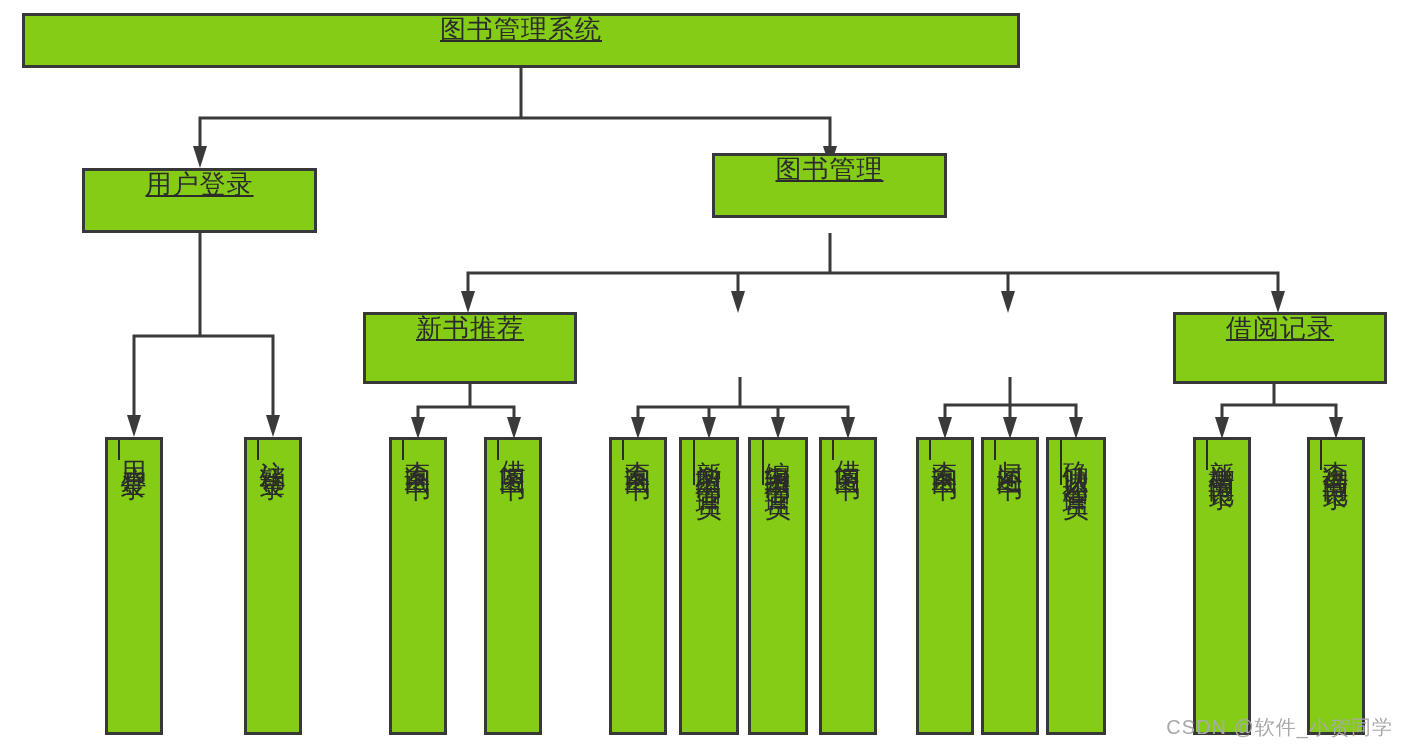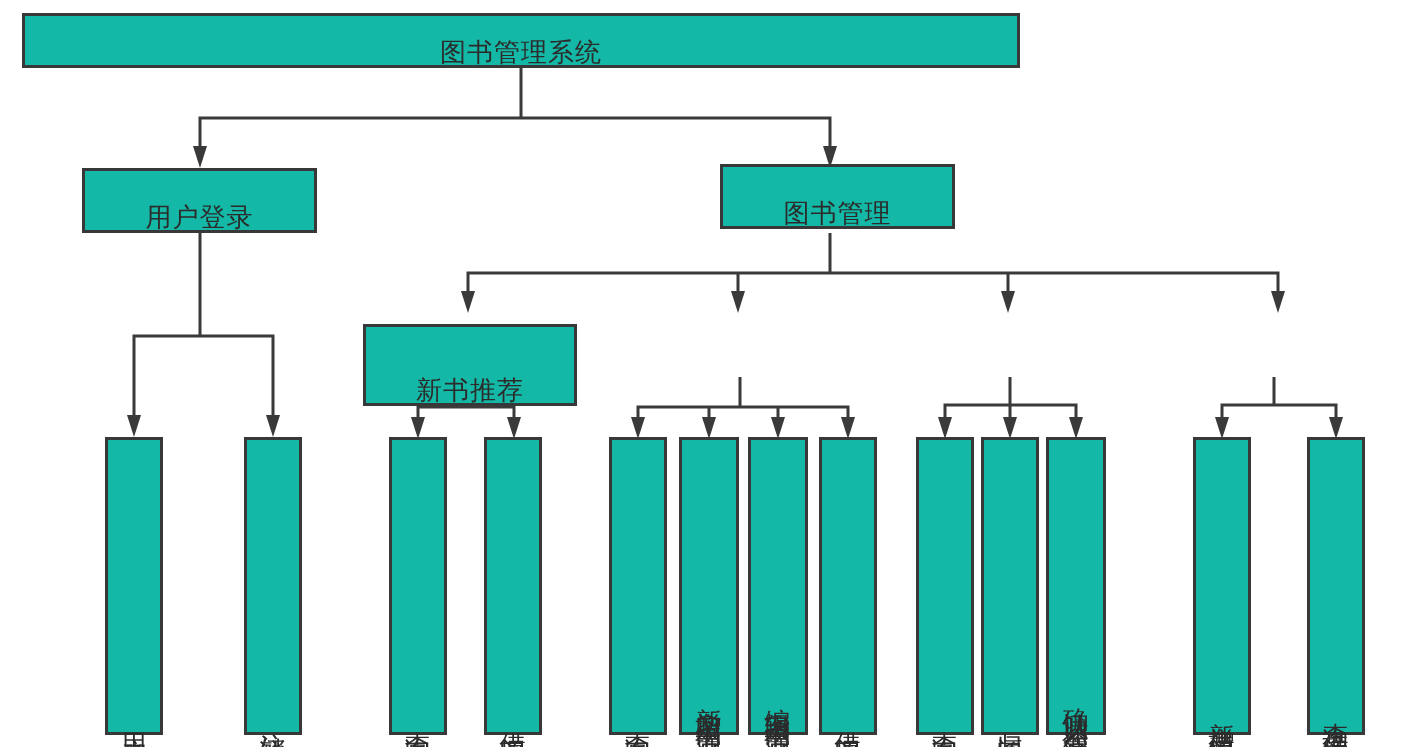--- a/index.html
+++ b/index.html
@@ -15,42 +15,43 @@
     position: absolute;
     left: 0; top: 0;
     width: 1405px; height: 747px;
   }
   .cline { stroke: #3a3a3a; stroke-width: 3; fill: none; }
   .carrow { fill: #3a3a3a; stroke: none; }
   .node {
     position: absolute;
     box-sizing: border-box;
     border: 3px solid #383838;
-    background: #14b8a6;
+    background: #84cc16;
     display: flex;
-    align-items: flex-end;
+    align-items: flex-start;
     justify-content: center;
     color: #2b2b2b;
+    text-decoration: underline;
   }
   .node-h span {
     font-size: 26px;
     letter-spacing: 1px;
     white-space: nowrap;
     line-height: 1;
   }
   .node-v span {
     writing-mode: vertical-rl;
     font-size: 26px;
     letter-spacing: 5px;
     line-height: 1;
   }
   .root  { left: 22px;  top: 13px;  width: 998px; height: 55px; }
   .l2a   { left: 82px;  top: 168px; width: 235px; height: 65px; }
-  .l2b   { left: 712px; top: 164px; width: 235px; height: 65px; margin-left: 8px; }
-  .l3    { top: 324px; width: 214px; height: 82px; }
+  .l2b   { left: 712px; top: 153px; width: 235px; height: 65px; }
+  .l3    { top: 312px; width: 214px; height: 72px; }
   .l3a { left: 363px; }  .l3b { left: 633px; }
   .l3c { left: 903px; }  .l3d { left: 1173px; }
   .leaf  { top: 437px; width: 58px; height: 298px; }
   .lf1 { left: 105px; }  .lf2 { left: 244px; }
   .lf3 { left: 389px; }  .lf4 { left: 484px; }
   .lf5 { left: 609px; }  .lf6 { left: 679px; width: 60px; }
   .lf7 { left: 748px; width: 60px; }  .lf8 { left: 819px; }
   .lf9 { left: 916px; }  .lf10 { left: 981px; }
   .lf11 { left: 1046px; width: 60px; }  .lf12 { left: 1193px; }
   .lf13 { left: 1307px; }
@@ -112,20 +113,23 @@
   <div class="node node-h l2a">
     <span>用户登录</span>
   </div>
   <div class="node node-h l2b">
     <span>图书管理</span>
   </div>
 
   <div class="node node-h l3 l3a">
     <span>新书推荐</span>
   </div>
+  <div class="node node-h l3 l3d">
+    <span>借阅记录</span>
+  </div>
 
   <div class="node node-v leaf lf1">
     <span>用户登录</span>
   </div>
   <div class="node node-v leaf lf2">
     <span>注销登录</span>
   </div>
   <div class="node node-v leaf lf3">
     <span>查询图书</span>
   </div>
@@ -153,14 +157,15 @@
   <div class="node node-v leaf lf11">
     <span>确认归还（管理员）</span>
   </div>
   <div class="node node-v leaf lf12">
     <span>新增借阅记录</span>
   </div>
   <div class="node node-v leaf lf13">
     <span>查询借阅记录</span>
   </div>
 
+  <div class="watermark">CSDN @软件_小贺同学</div>
 
 </div>
 
 </body></html>

